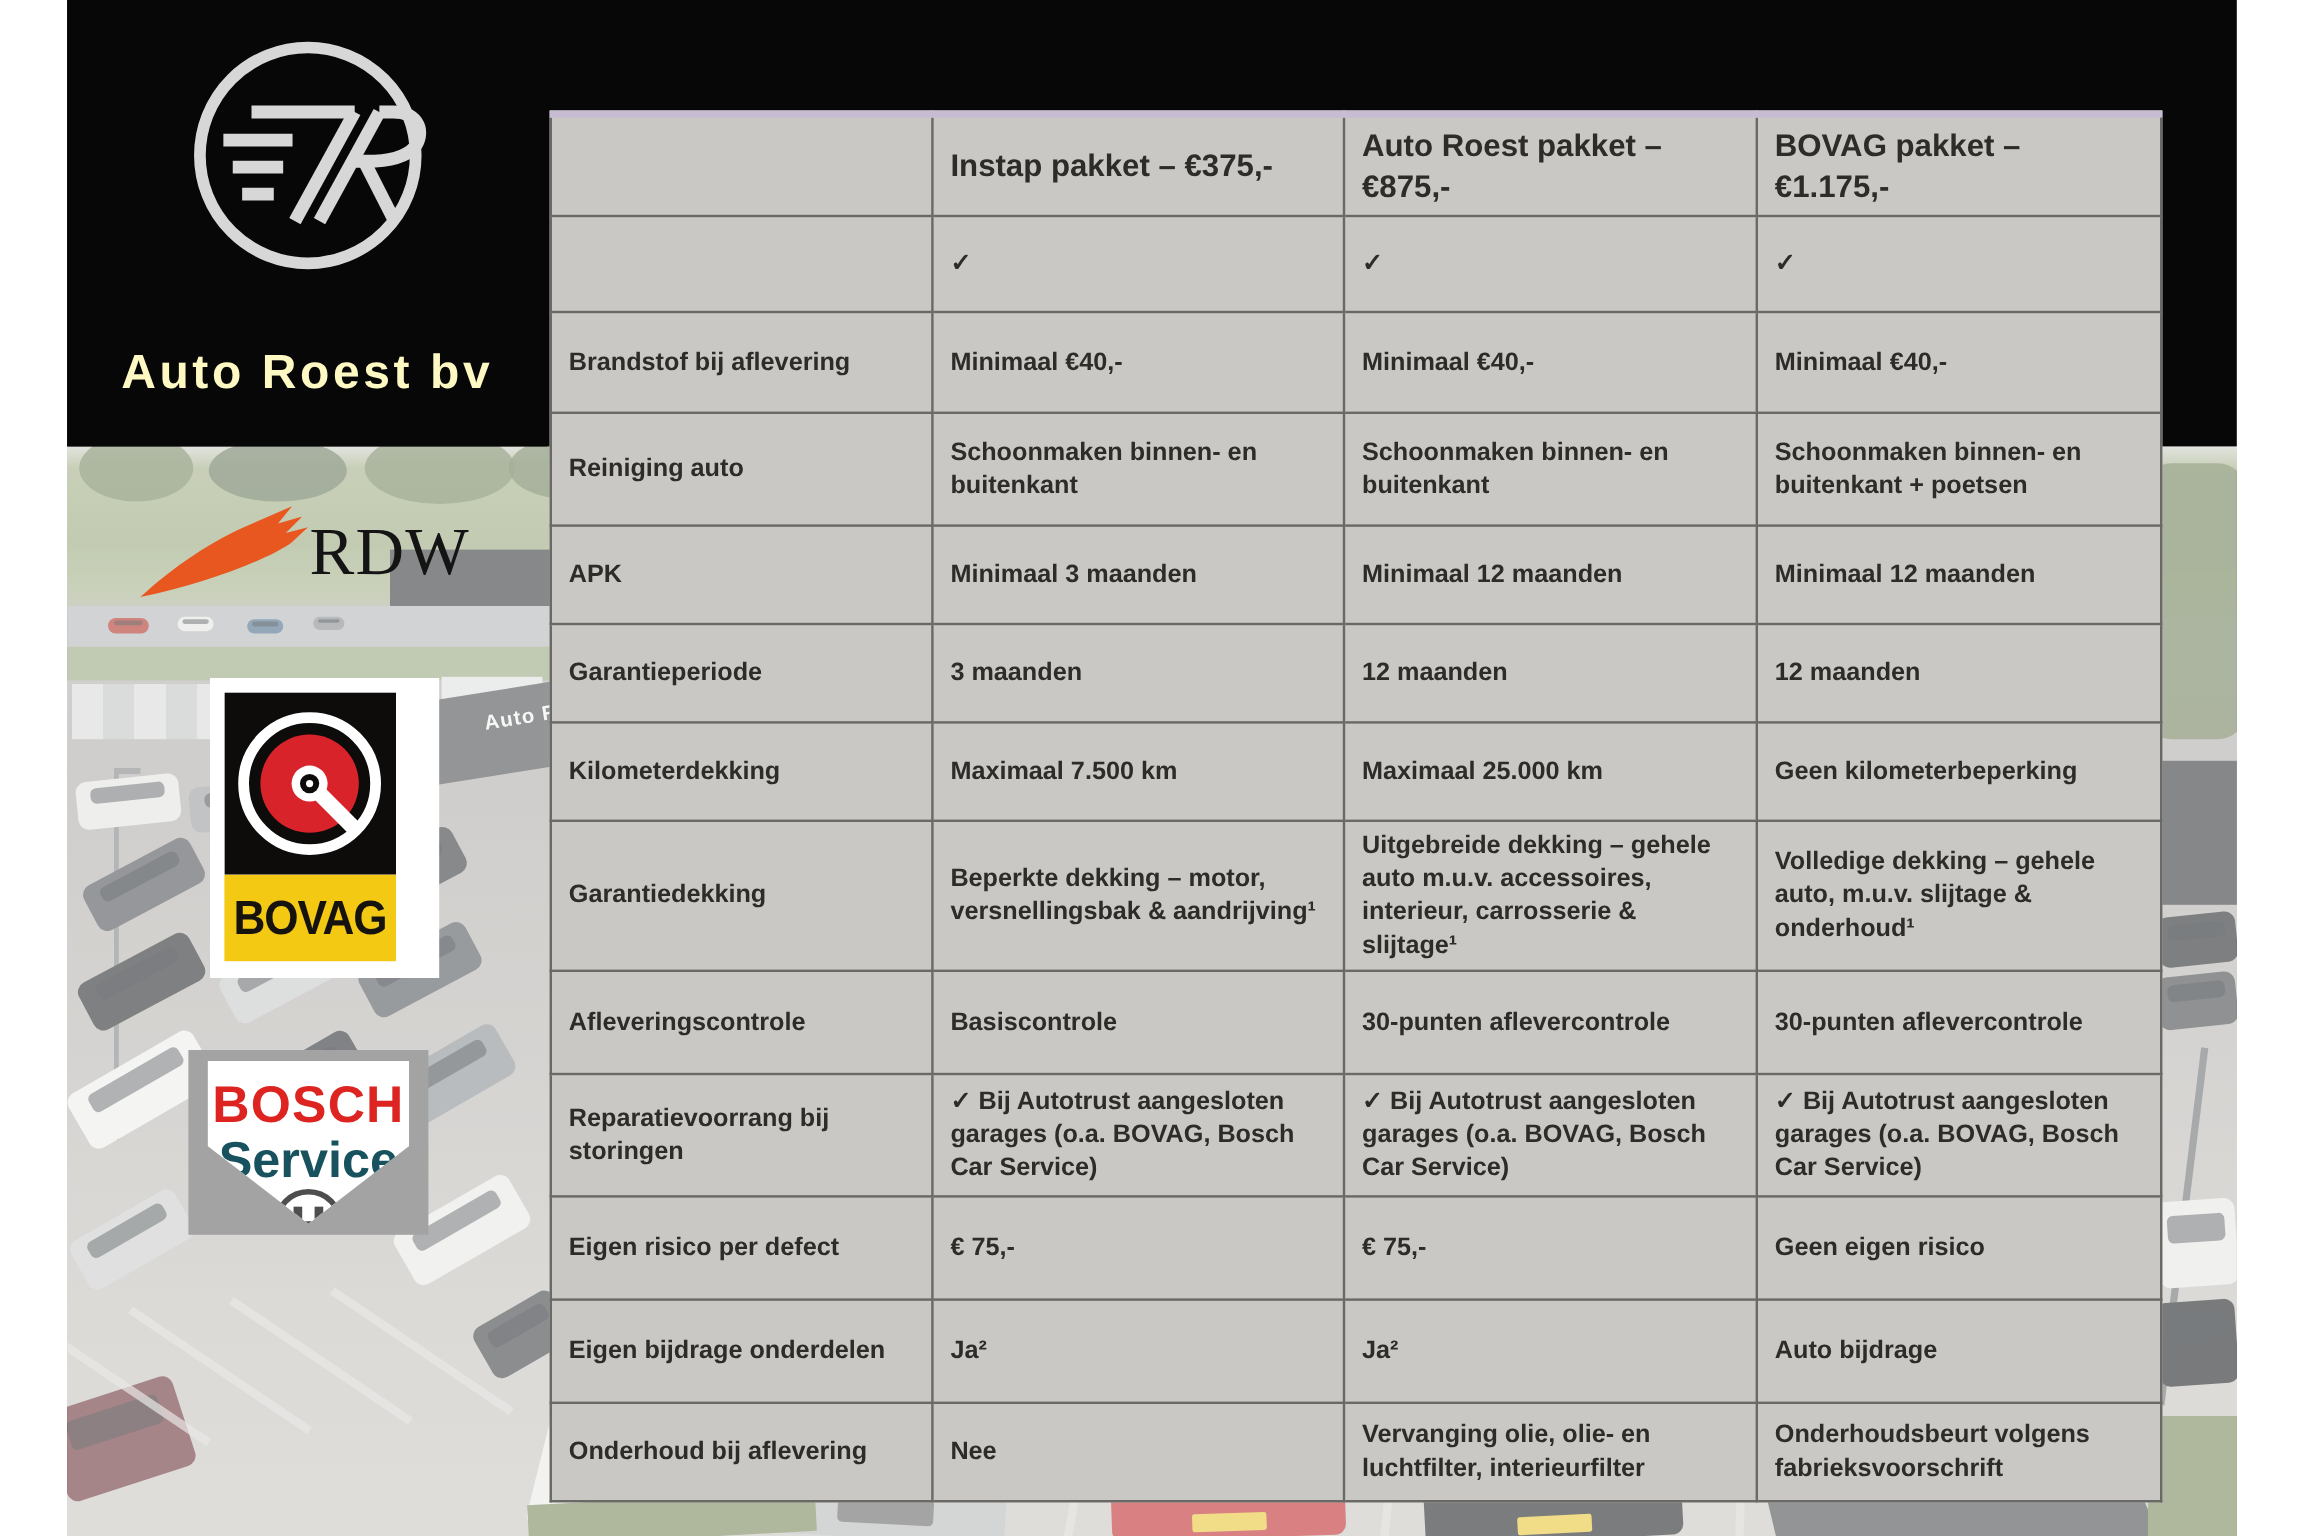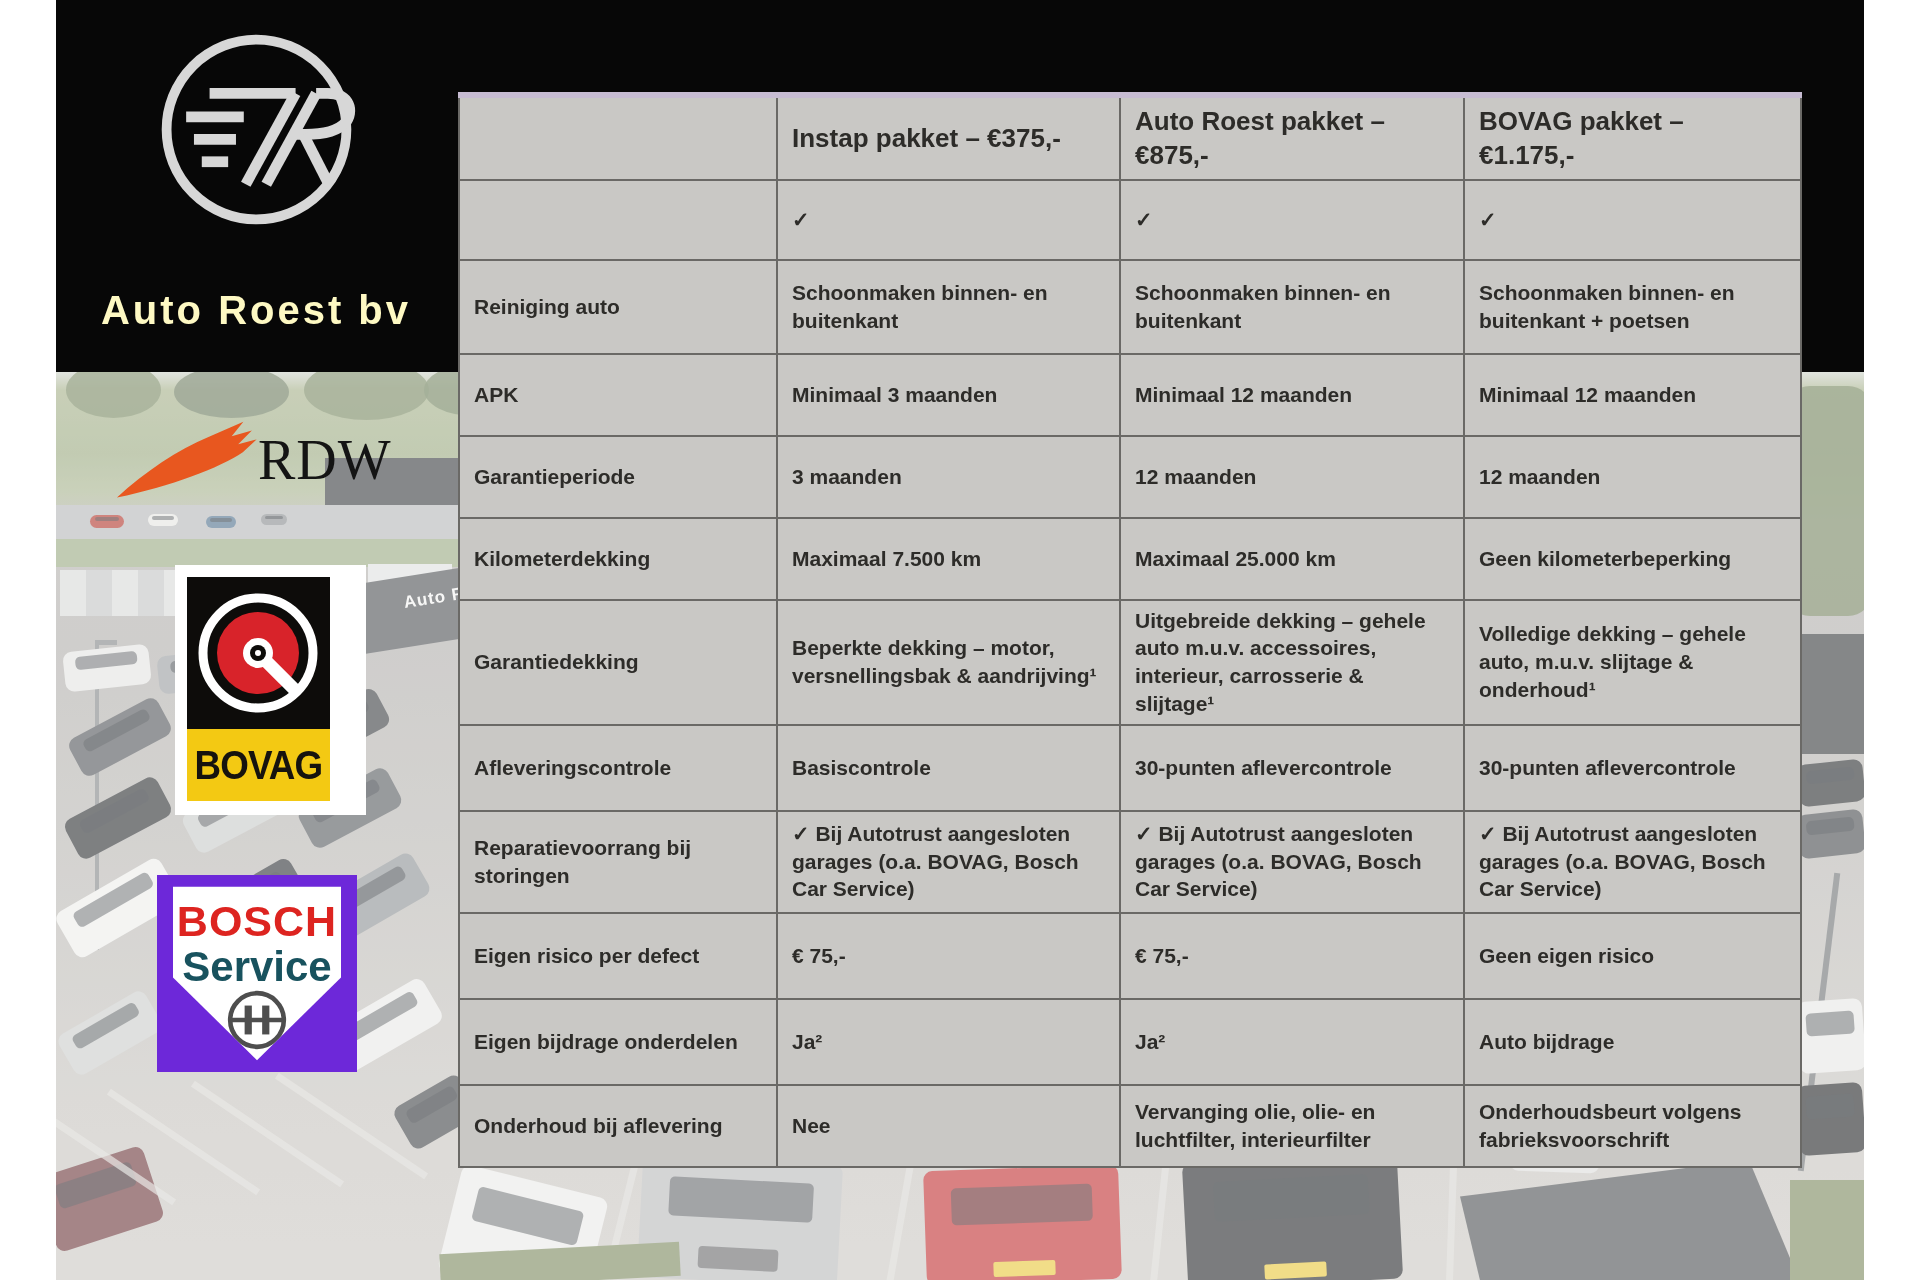--- a/index.html
+++ b/index.html
@@ -40,21 +40,21 @@
   .rdw-badge{left:100px;top:414px;width:310px;height:96px;}
   .rdw-wing{position:absolute;left:6px;top:4px;transform:rotate(-6deg);}
   .rdw-text{position:absolute;left:158px;top:14px;font-family:"Liberation Serif",serif;font-weight:400;font-size:56px;color:#141414;letter-spacing:1px;}
 
   .bovag-badge{left:175px;top:565px;width:191px;height:250px;background:#ffffff;}
   .bovag-top{position:absolute;left:12px;top:12px;width:143px;height:152px;}
   .bovag-bottom{position:absolute;left:12px;top:164px;width:143px;height:72px;background:#f3c913;display:flex;align-items:center;justify-content:center;
     font-size:40px;font-weight:800;color:#16130e;letter-spacing:-1px;transform-origin:center;}
   .bovag-bottom span{display:inline-block;transform:scaleX(.92);}
 
-  .bosch-badge{left:157px;top:875px;width:200px;height:197px;background:#6d28d9;}
+  .bosch-badge{left:157px;top:875px;width:200px;height:154px;background:#a3a3a3;}
   .bosch-shield{position:absolute;inset:0;background:#ffffff;clip-path:polygon(8% 6%,92% 6%,92% 52%,50% 94%,8% 52%);}
   .bosch-word{position:absolute;left:0;right:0;top:22px;text-align:center;font-size:43px;font-weight:800;color:#dd2420;letter-spacing:1px;}
   .bosch-service{position:absolute;left:0;right:0;top:68px;text-align:center;font-size:42px;font-weight:700;color:#18525e;}
 </style>
 </head>
 <body>
 
 <div class="canvas">
 
   <div class="photo">
@@ -199,20 +199,26 @@
         <td>Instap pakket – €375,-</td>
         <td>Auto Roest pakket – €875,-</td>
         <td>BOVAG pakket – €1.175,-</td>
       </tr>
       <tr class="r1">
         <td class="lbl"></td>
         <td>✓</td>
         <td>✓</td>
         <td>✓</td>
       </tr>
+      <tr class="r2">
+        <td class="lbl">Brandstof bij aflevering</td>
+        <td>Minimaal €40,-</td>
+        <td>Minimaal €40,-</td>
+        <td>Minimaal €40,-</td>
+      </tr>
       <tr class="r3">
         <td class="lbl">Reiniging auto</td>
         <td>Schoonmaken binnen- en buitenkant</td>
         <td>Schoonmaken binnen- en buitenkant</td>
         <td>Schoonmaken binnen- en buitenkant + poetsen</td>
       </tr>
       <tr class="r4">
         <td class="lbl">APK</td>
         <td>Minimaal 3 maanden</td>
         <td>Minimaal 12 maanden</td>

